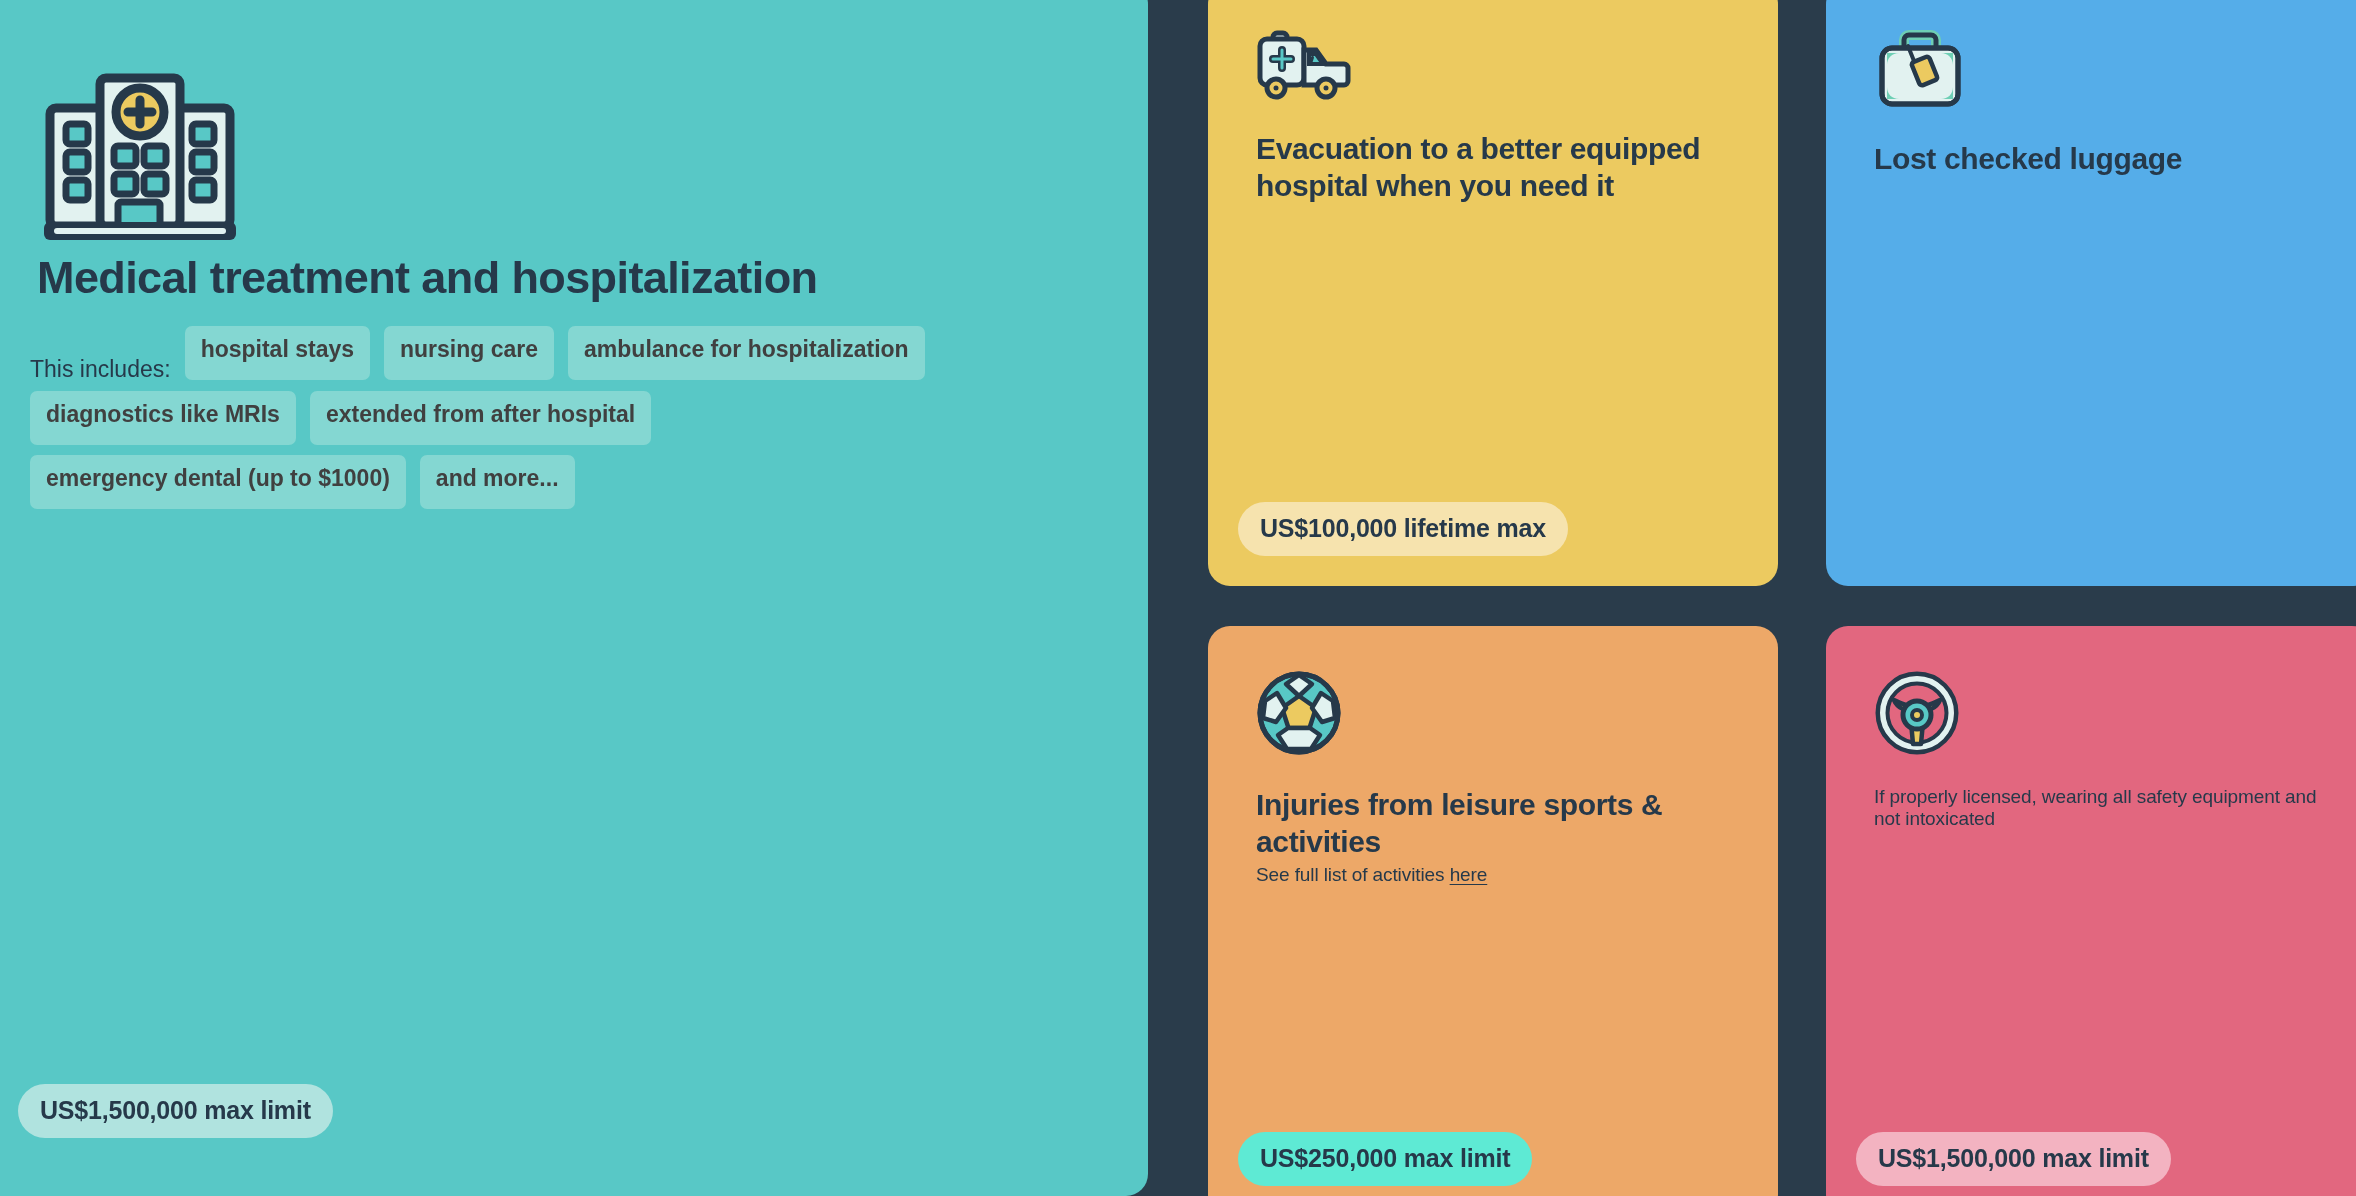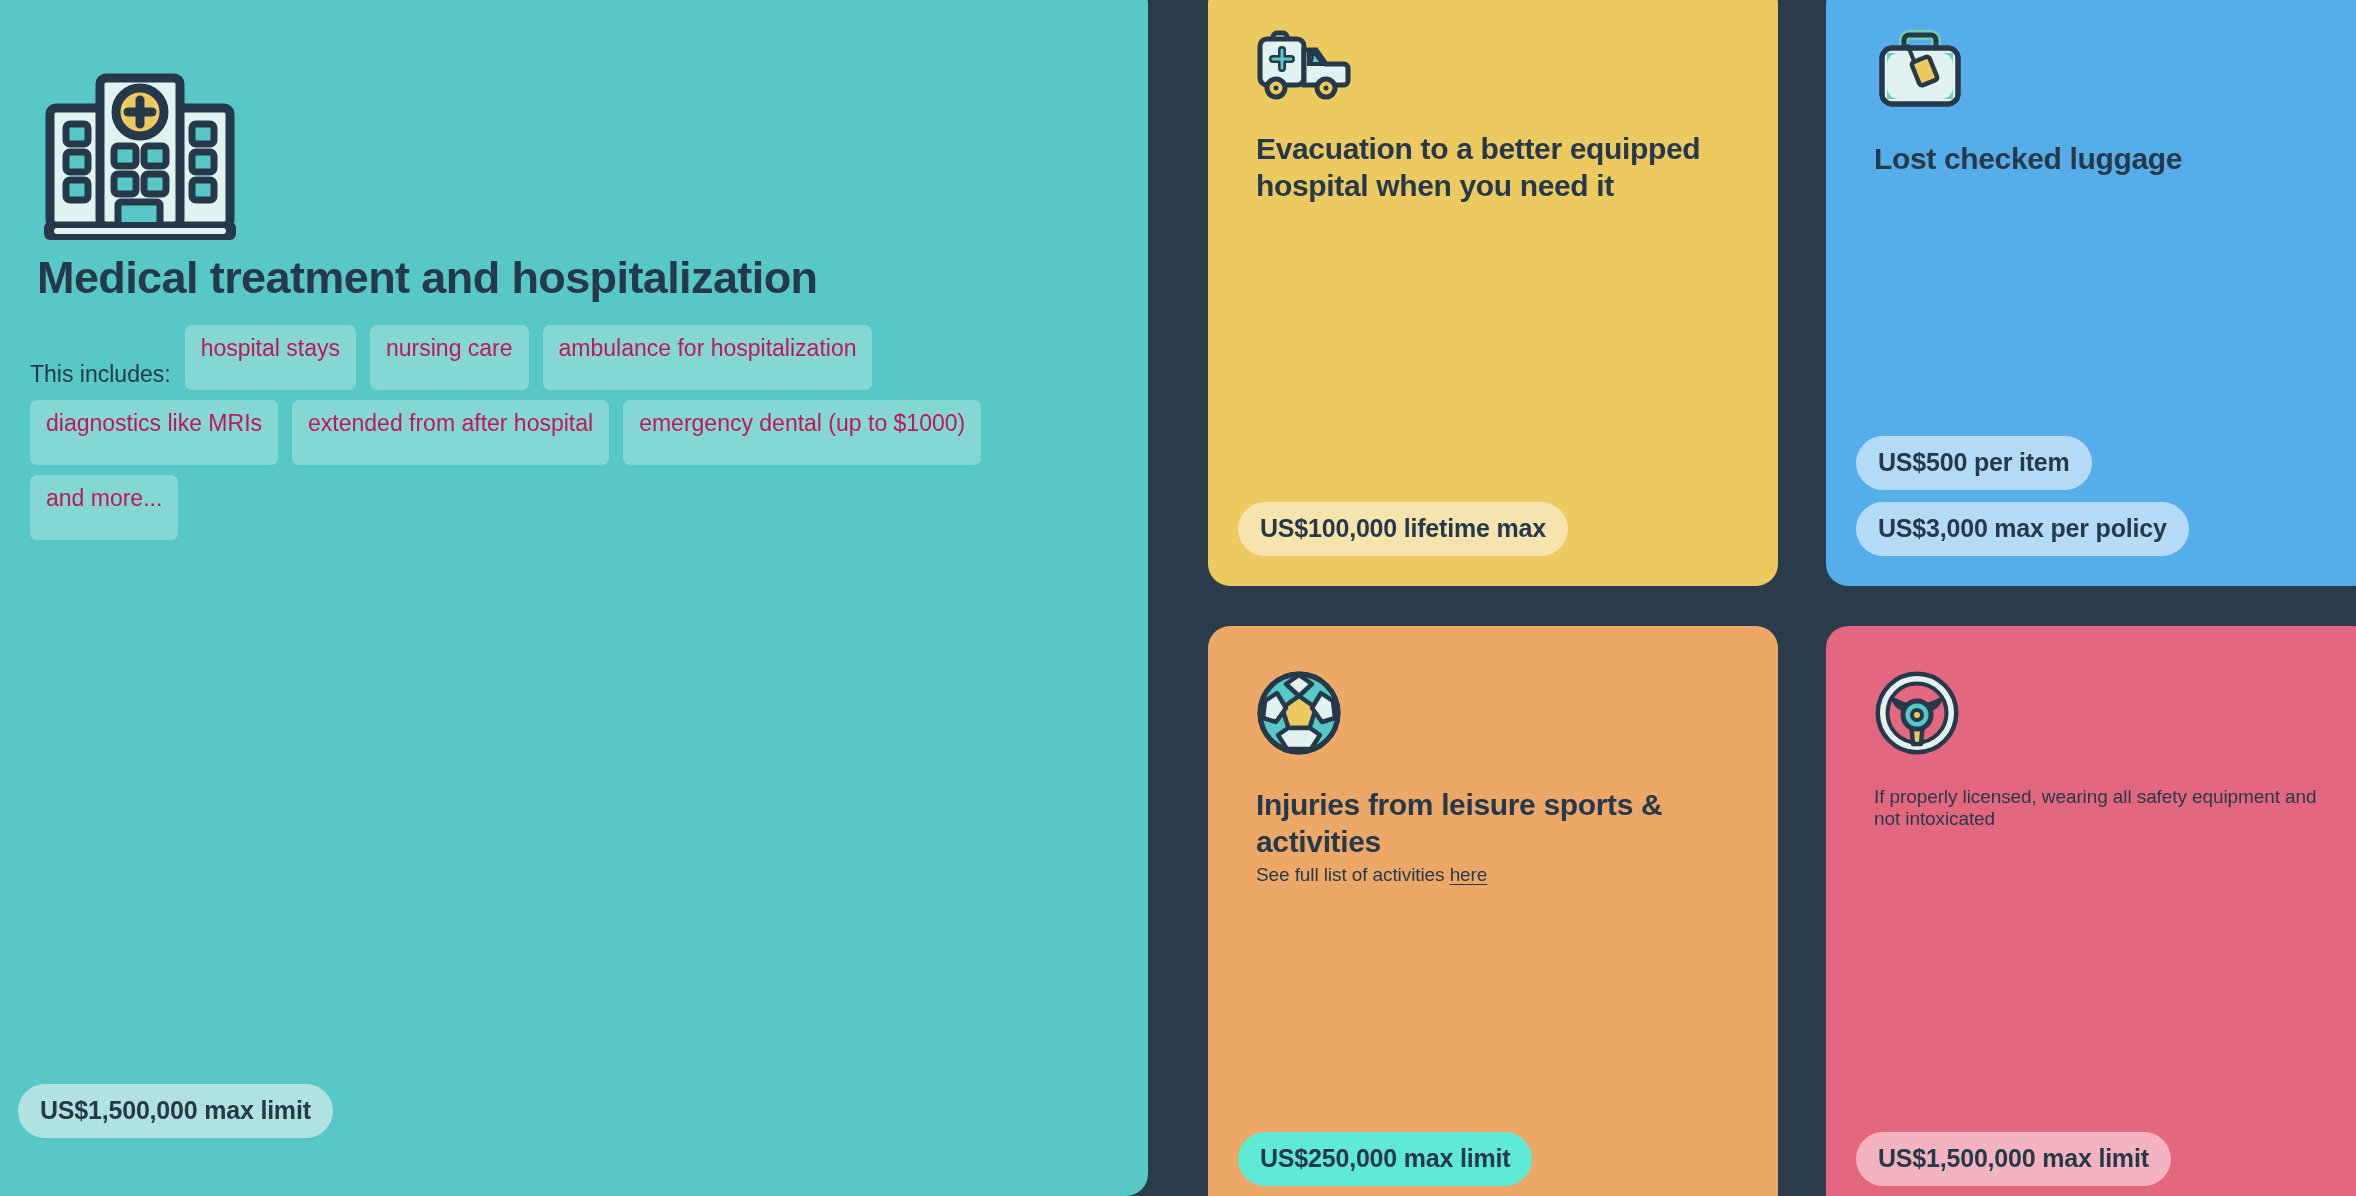--- a/index.html
+++ b/index.html
@@ -102,26 +102,27 @@
   }
   .includes-label {
     color: #26394a;
     font-size: 23px;
     line-height: 1;
     white-space: nowrap;
     margin-top: 33px;
   }
   .tag {
     background: #84d7d2;
-    color: #be185d;
+    color: #404040;
     font-size: 23px;
     line-height: 1;
     border-radius: 7px;
-    padding: 12px 16px 30px 16px;
+    padding: 12px 16px 19px 16px;
     white-space: nowrap;
+    font-weight: bold;
   }
 
   
   .badges {
     position: absolute;
     left: 30px;
     bottom: 30px;
     display: flex;
     flex-direction: column;
     align-items: flex-start;
@@ -231,24 +232,20 @@
         <path d="M13 27h12c-7 0-12 5-12 12V27z" fill="#6ecfb4"></path>
         <path d="M79 27H67c7 0 12 5 12 12V27z" fill="#6ecfb4"></path>
         <path d="M13 73h12c-7 0-12-5-12-12v12z" fill="#6ecfb4"></path>
         <path d="M79 73H67c7 0 12-5 12-12v12z" fill="#6ecfb4"></path>
         <rect x="8" y="22" width="76" height="56" rx="10" fill="none" stroke="#26394a" stroke-width="5"></rect>
         <path d="M34 20l8 20" stroke="#26394a" stroke-width="4" stroke-linecap="round"></path>
         <rect x="37" y="37" width="19" height="25" rx="3" transform="rotate(-22 37 37)" fill="#ecca60" stroke="#26394a" stroke-width="4.5"></rect>
       </svg>
     </span>
     <h2 class="card-title">Lost checked luggage</h2>
-    <div class="badges">
-      <span class="badge badge-lugg">US$500 per item</span>
-      <span class="badge badge-lugg">US$3,000 max per policy</span>
-    </div>
   </section>
 
   <section class="card card-sm card-sport">
     <span class="icon-wrap icon-sm">
       <svg width="86" height="86" viewBox="0 0 86 86" fill="none" xmlns="http://www.w3.org/2000/svg">
         <circle cx="43" cy="43" r="39" fill="#58c8c6" stroke="#26394a" stroke-width="5"></circle>
         <path d="M43 26l17 12-6.5 20h-21L26 38z" fill="#ecca60" stroke="#26394a" stroke-width="4.5" stroke-linejoin="round"></path>
         <path d="M43 5l13 9-13 12-13-12z" fill="#e2f2f0" stroke="#26394a" stroke-width="4.5" stroke-linejoin="round"></path>
         <path d="M9 31l12-8 9 15-10 14-13-4z" fill="#e2f2f0" stroke="#26394a" stroke-width="4.5" stroke-linejoin="round"></path>
         <path d="M77 31l-12-8-9 15 10 14 13-4z" fill="#e2f2f0" stroke="#26394a" stroke-width="4.5" stroke-linejoin="round"></path>

